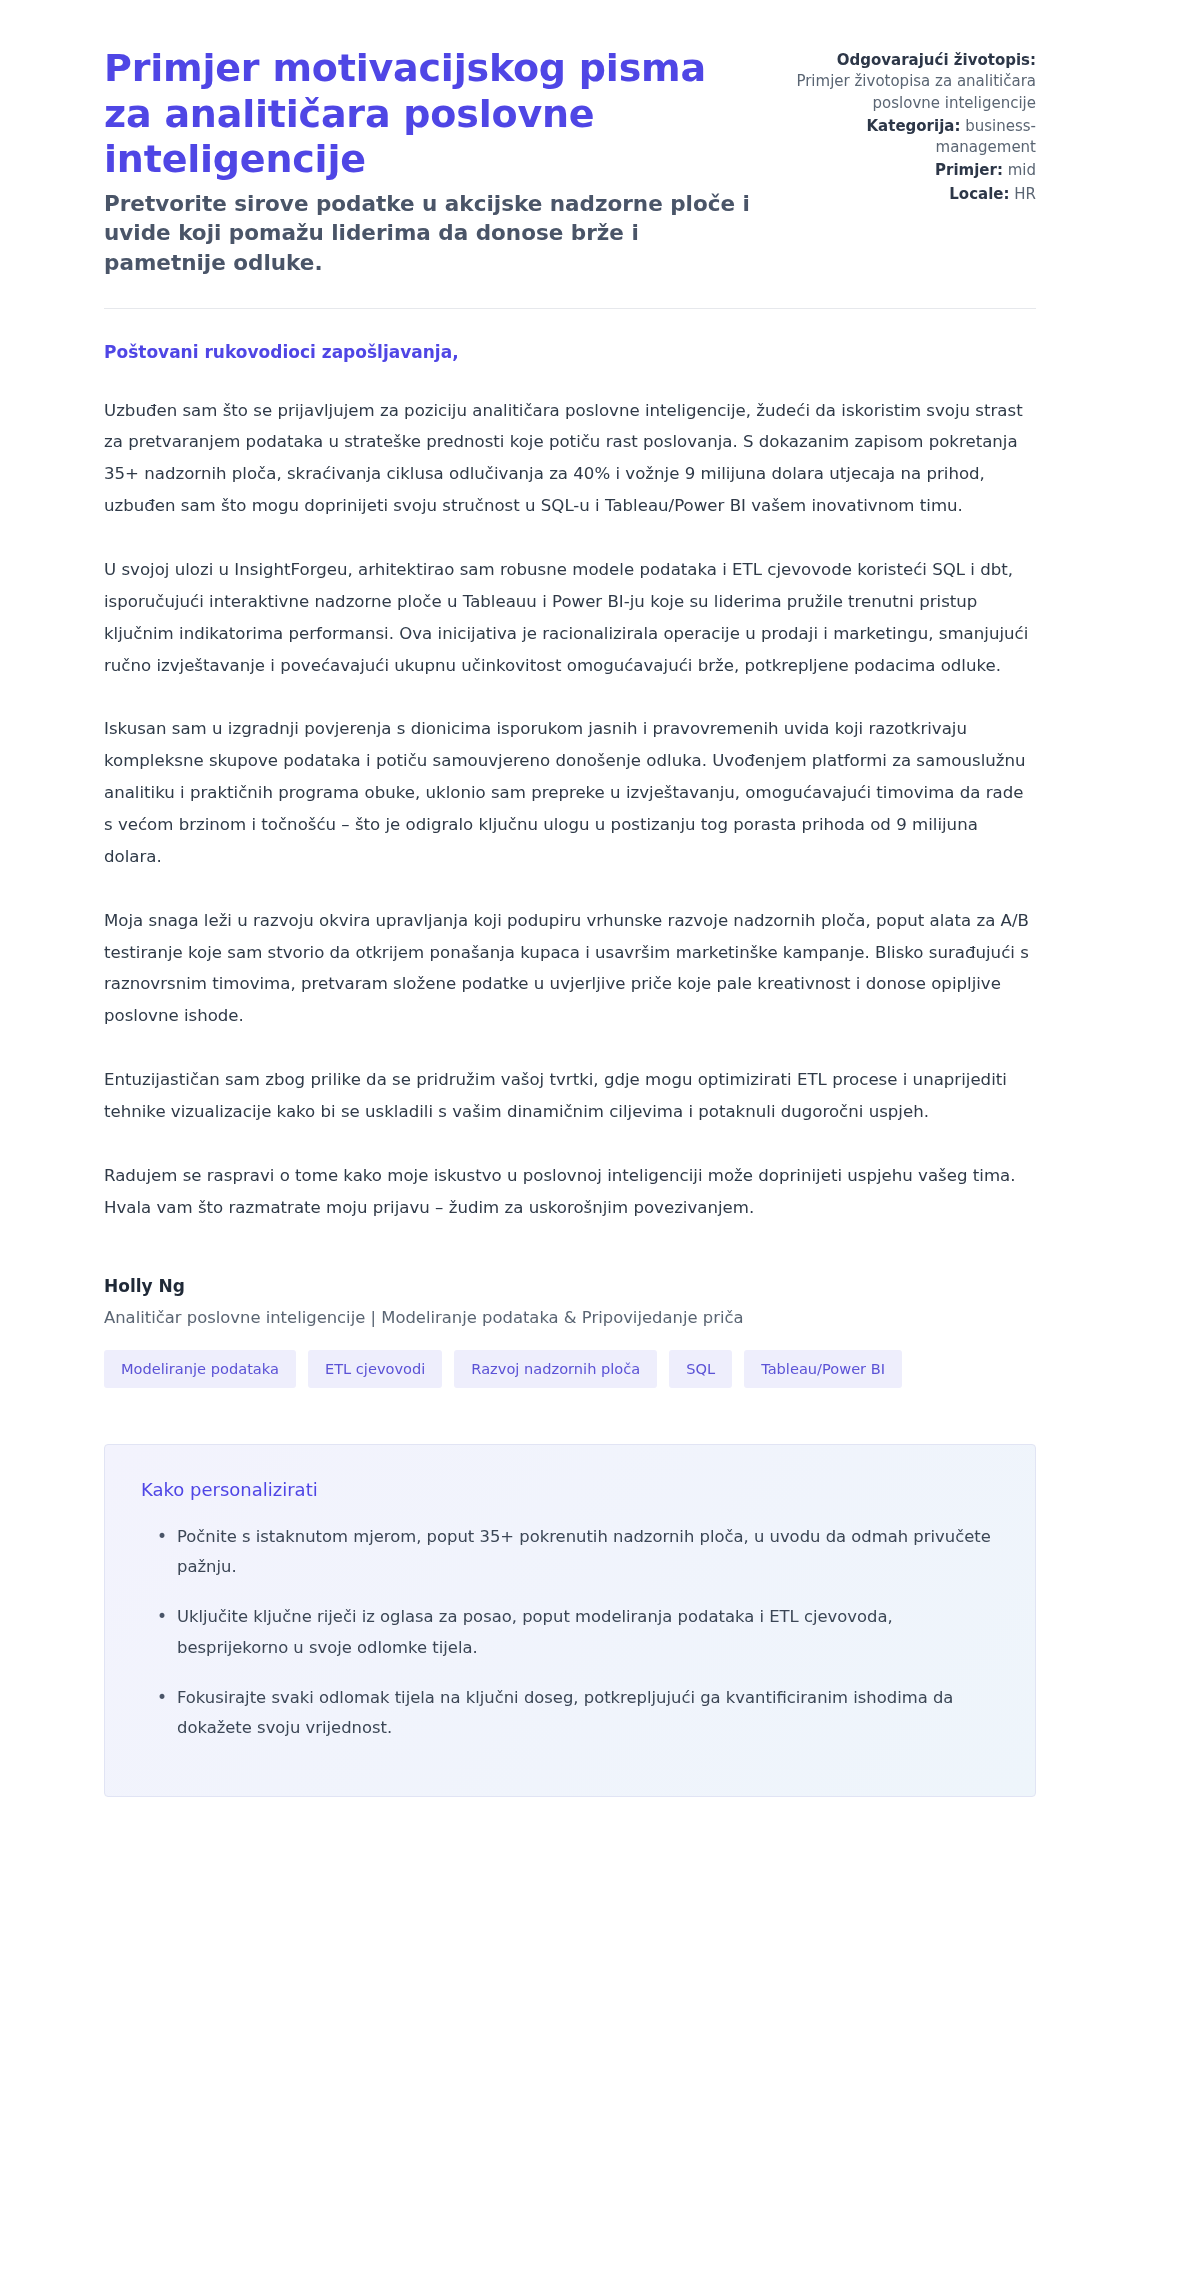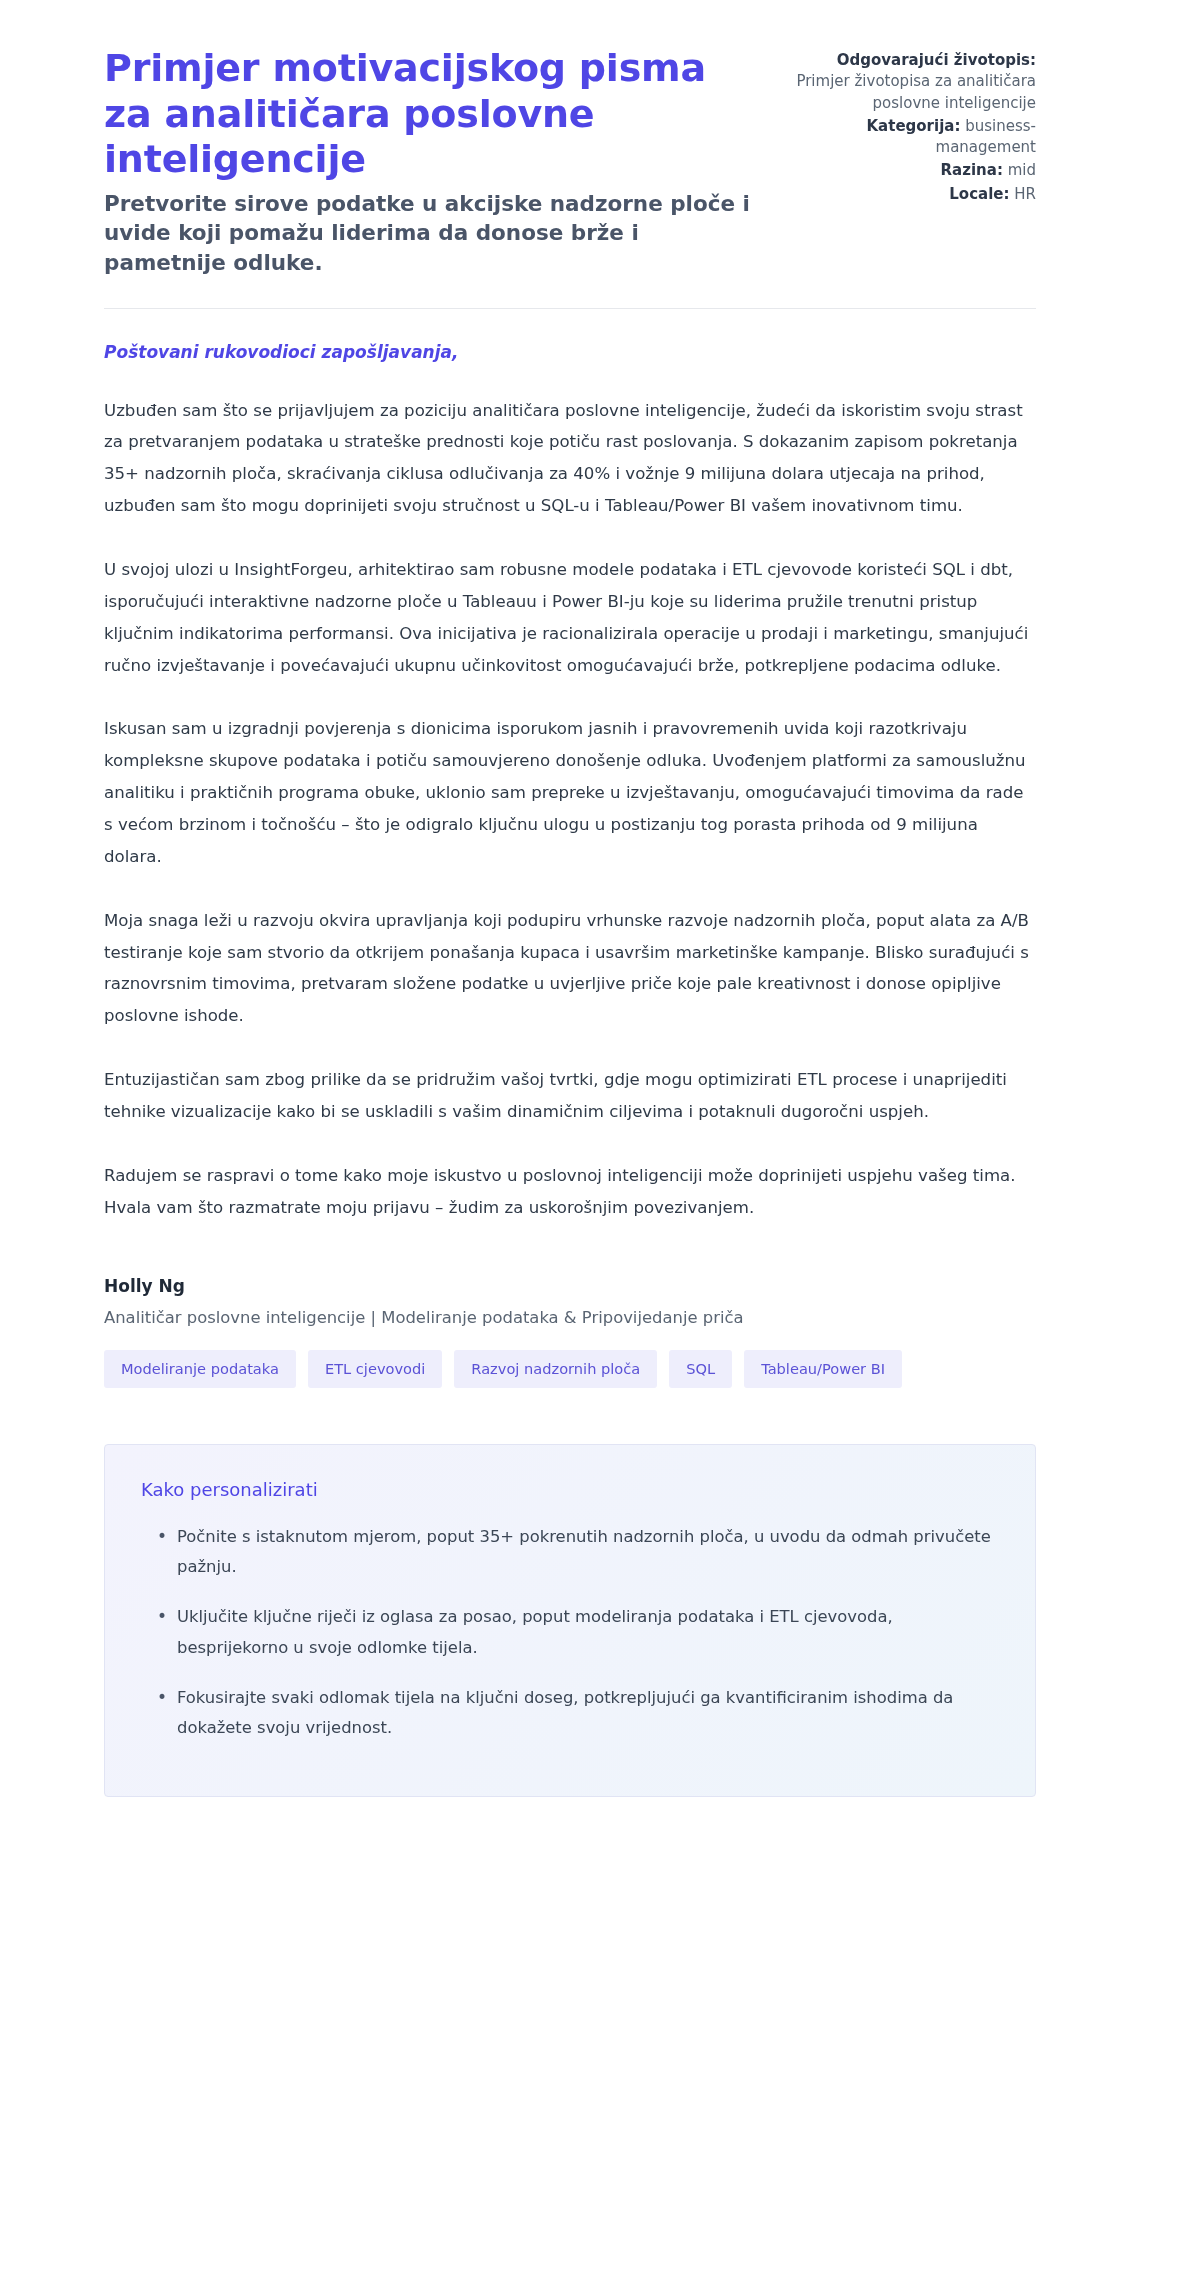--- a/index.html
+++ b/index.html
@@ -72,21 +72,20 @@
   
   .letter {
     padding-top: 32px;
   }
   .salutation {
     margin: 0 0 30px 0;
     font-size: 17px;
     font-weight: bold;
     color: #4f46e5;
     line-height: 1.4;
-    font-style: italic;
   }
   .para {
     margin: 0 0 32px 0;
     font-size: 16.6px;
     line-height: 1.92;
     color: #2f3a48;
     max-width: 985px;
   }
 
   
@@ -177,21 +176,21 @@
       <div class="meta-row">
         <span class="meta-label">Odgovarajući životopis:</span>
         <br>
         <span class="meta-value">Primjer životopisa za analitičara poslovne inteligencije</span>
       </div>
       <div class="meta-row">
         <span class="meta-label">Kategorija:</span>
         <span class="meta-value">business-management</span>
       </div>
       <div class="meta-row">
-        <span class="meta-label">Razina:</span>
+        <span class="meta-label">Primjer:</span>
         <span class="meta-value">mid</span>
       </div>
       <div class="meta-row">
         <span class="meta-label">Locale:</span>
         <span class="meta-value">HR</span>
       </div>
     </div>
 
   </div>
 

